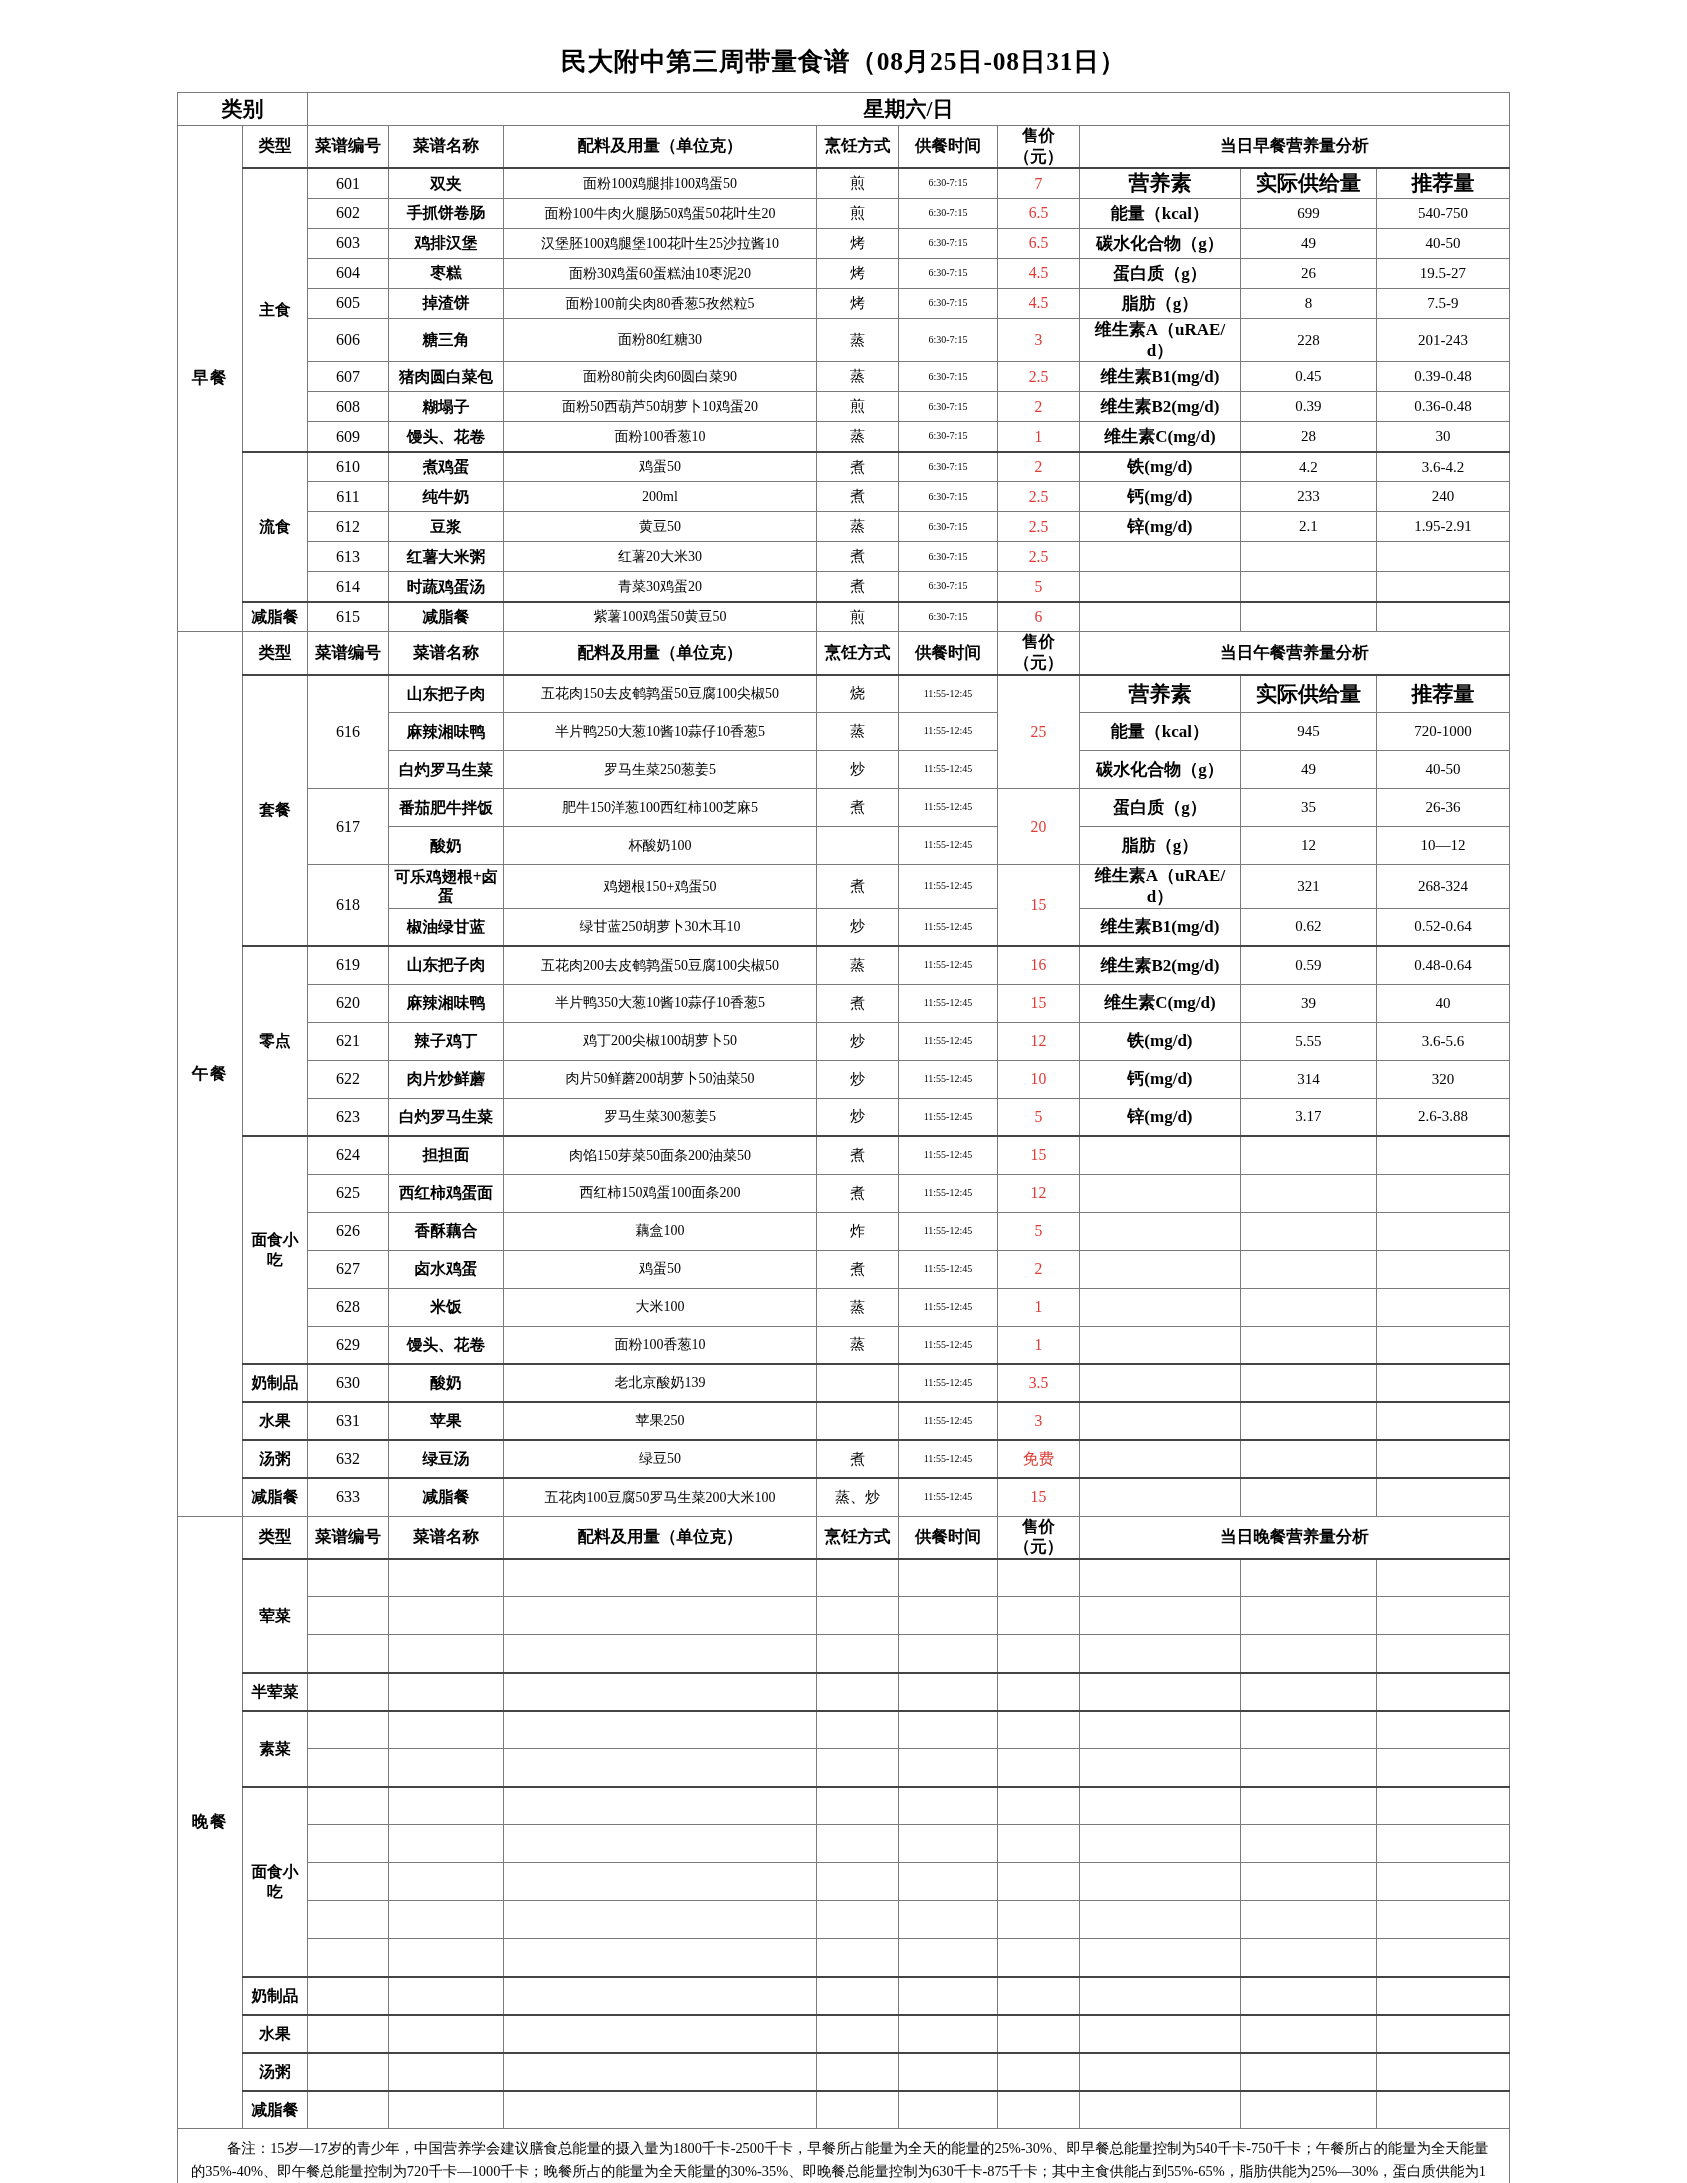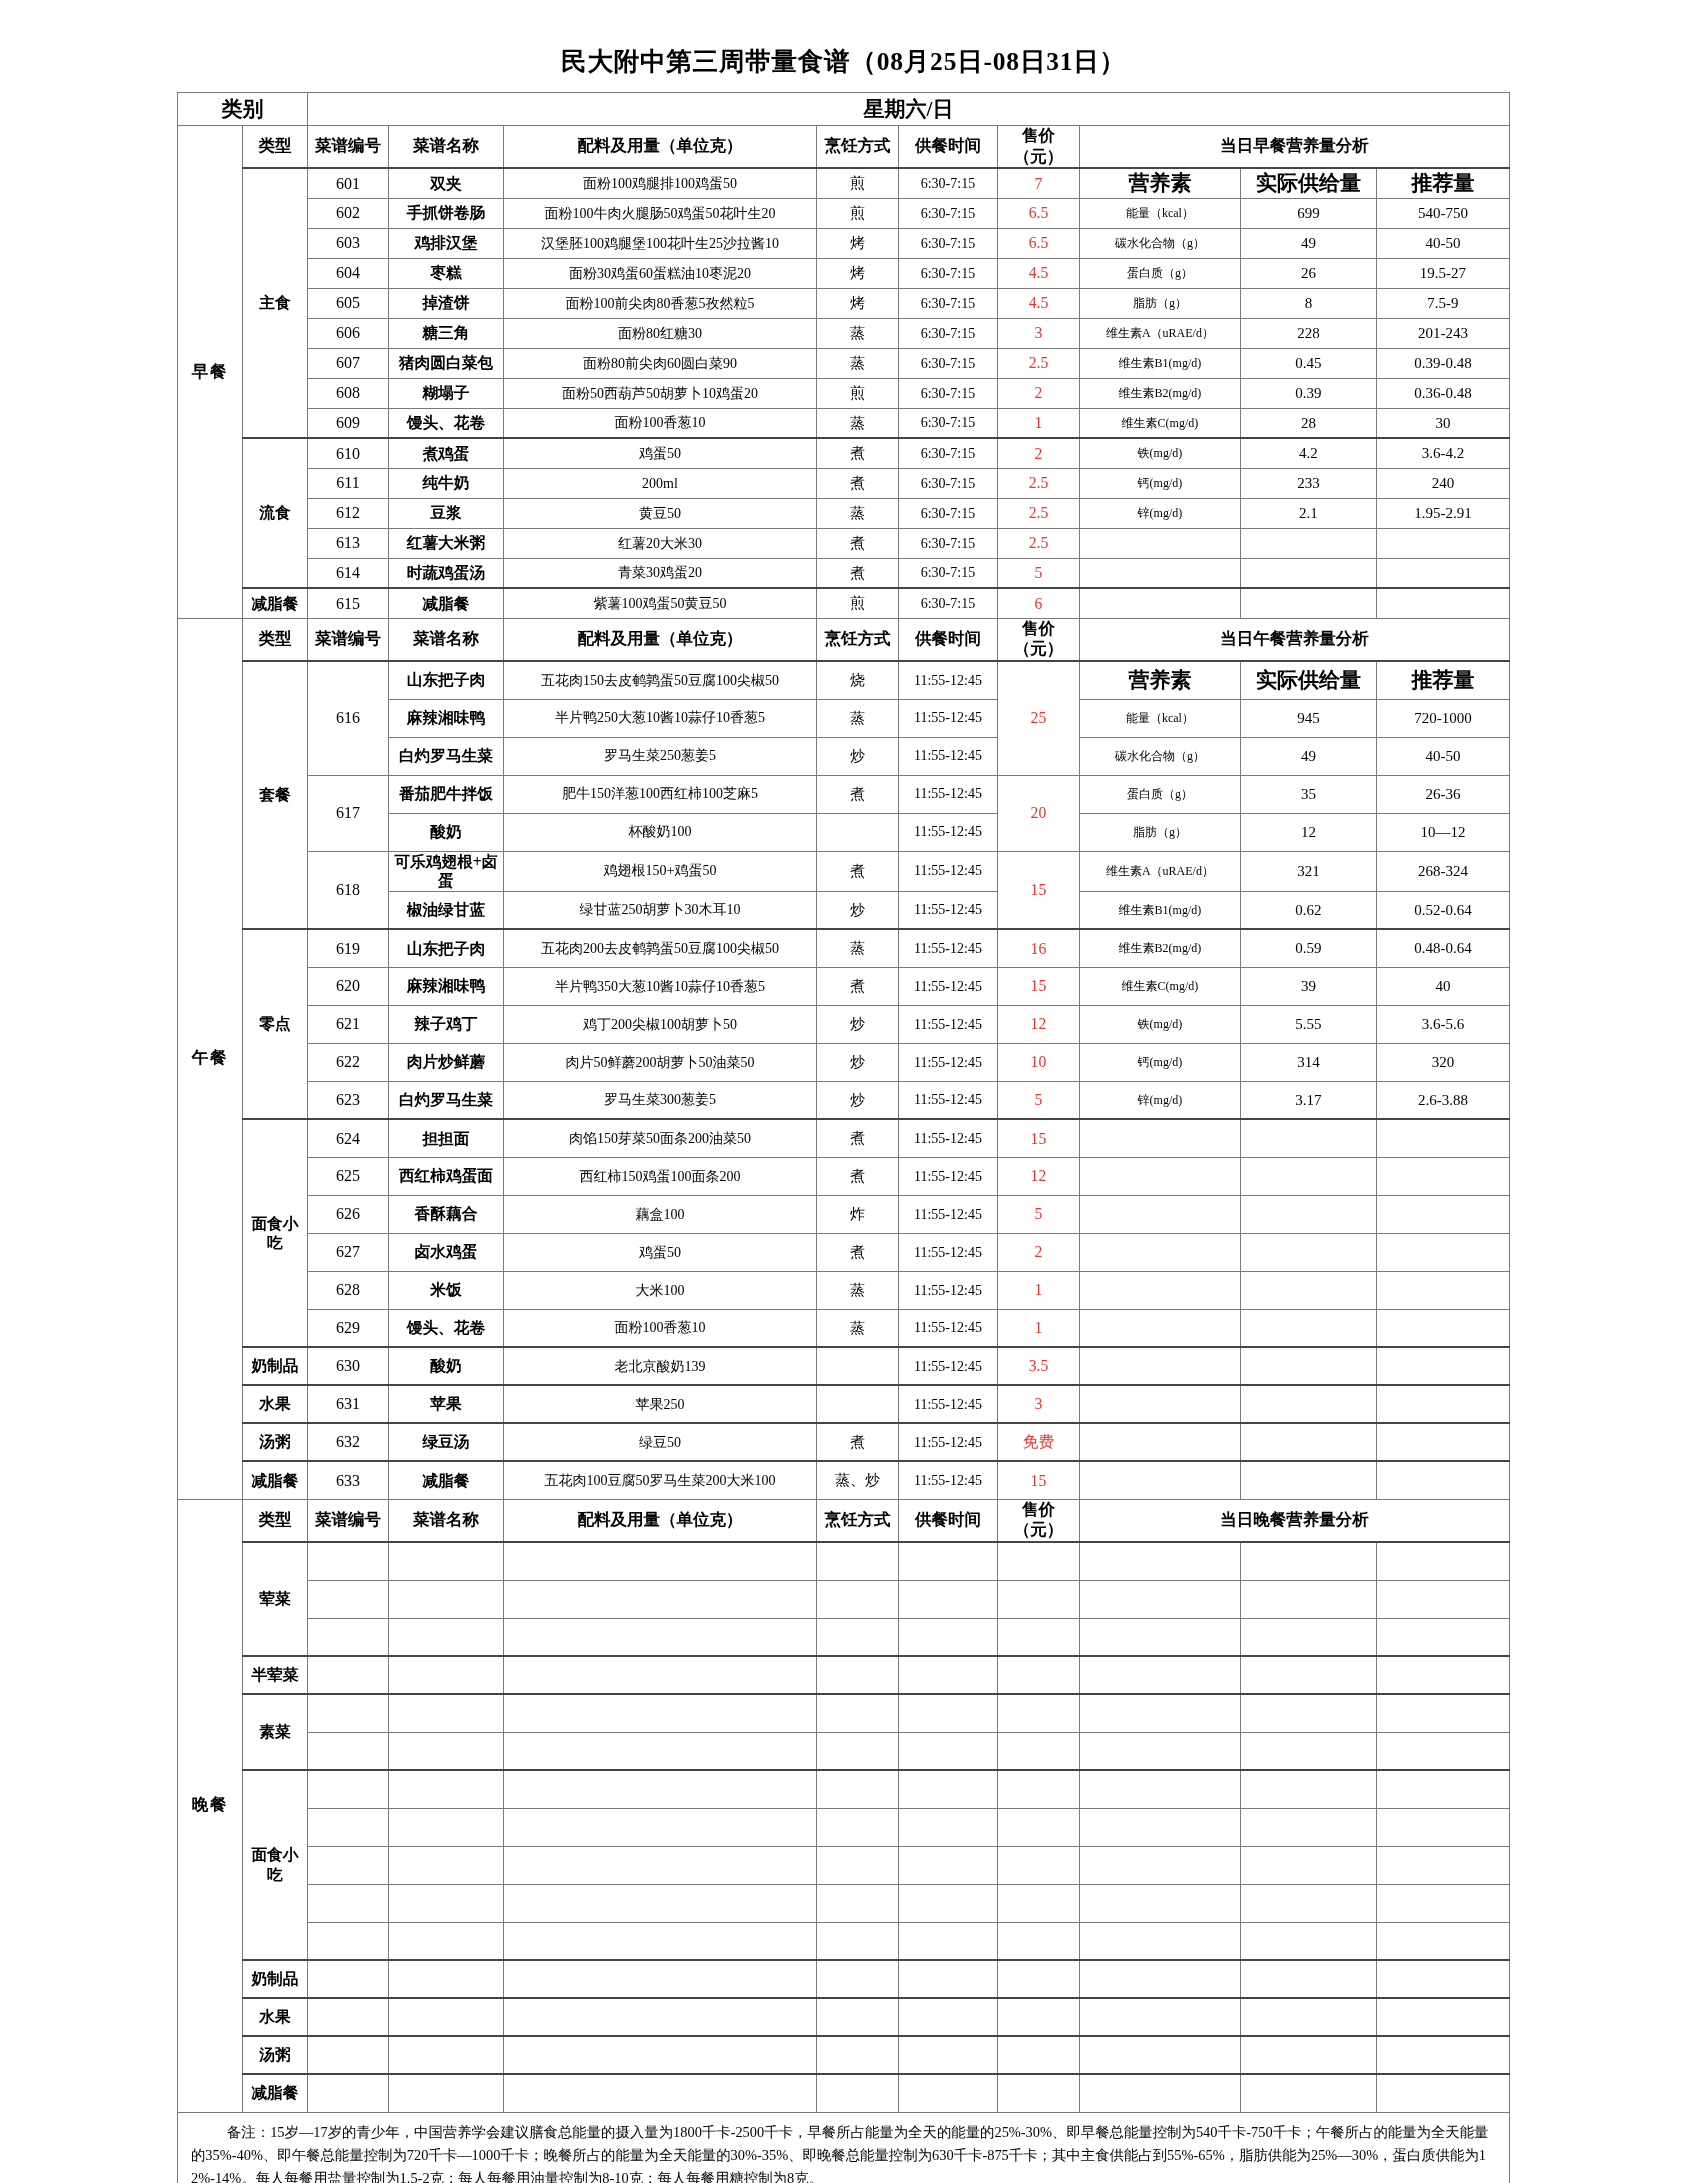--- a/index.html
+++ b/index.html
@@ -29,23 +29,23 @@
   tr.mhead-0{height:30px;} tr.mhead-1{height:38px;} tr.mhead-2{height:40px;}
   tr.mrow-0{height:30px;}  tr.mrow-1{height:38px;}  tr.mrow-2{height:38px;}
   tr.meal-header td{font-weight:bold;font-size:16.5px;border-top:1.6px solid var(--grid-dark);}
   tr.g-start td{border-top:2.5px double var(--grid-dark);}
   td.meal-cell{font-weight:bold;font-size:17.3px;letter-spacing:1.6px;}
   td.type-cell{font-weight:bold;font-size:15.7px;}
   td.id-cell{font-size:16px;font-family:"Liberation Serif",serif;}
   td.name-cell{font-weight:bold;font-size:15.7px;}
   td.ing-cell{font-size:14px;}
   td.method-cell{font-size:15px;}
-  td.time-cell{font-size:14px;}
+  td.time-cell{font-size:10px;}
   td.price-cell{color:var(--price);font-size:15.7px;}
-  td.nut-label{font-weight:normal;font-size:12px;}
+  td.nut-label{font-weight:bold;font-size:17px;}
   td.nut-val{font-size:15px;}
   td.nut-head{font-weight:bold;font-size:21px;}
   tr.note-row td{
     border-top:1.6px solid var(--grid-dark);
     text-align:left;vertical-align:top;
     font-size:14.4px;line-height:1.6;
     padding:8.2px 13px 6.6px 13px;height:97px;
     text-indent:2.5em;word-break:break-all;
   }
 </style>

